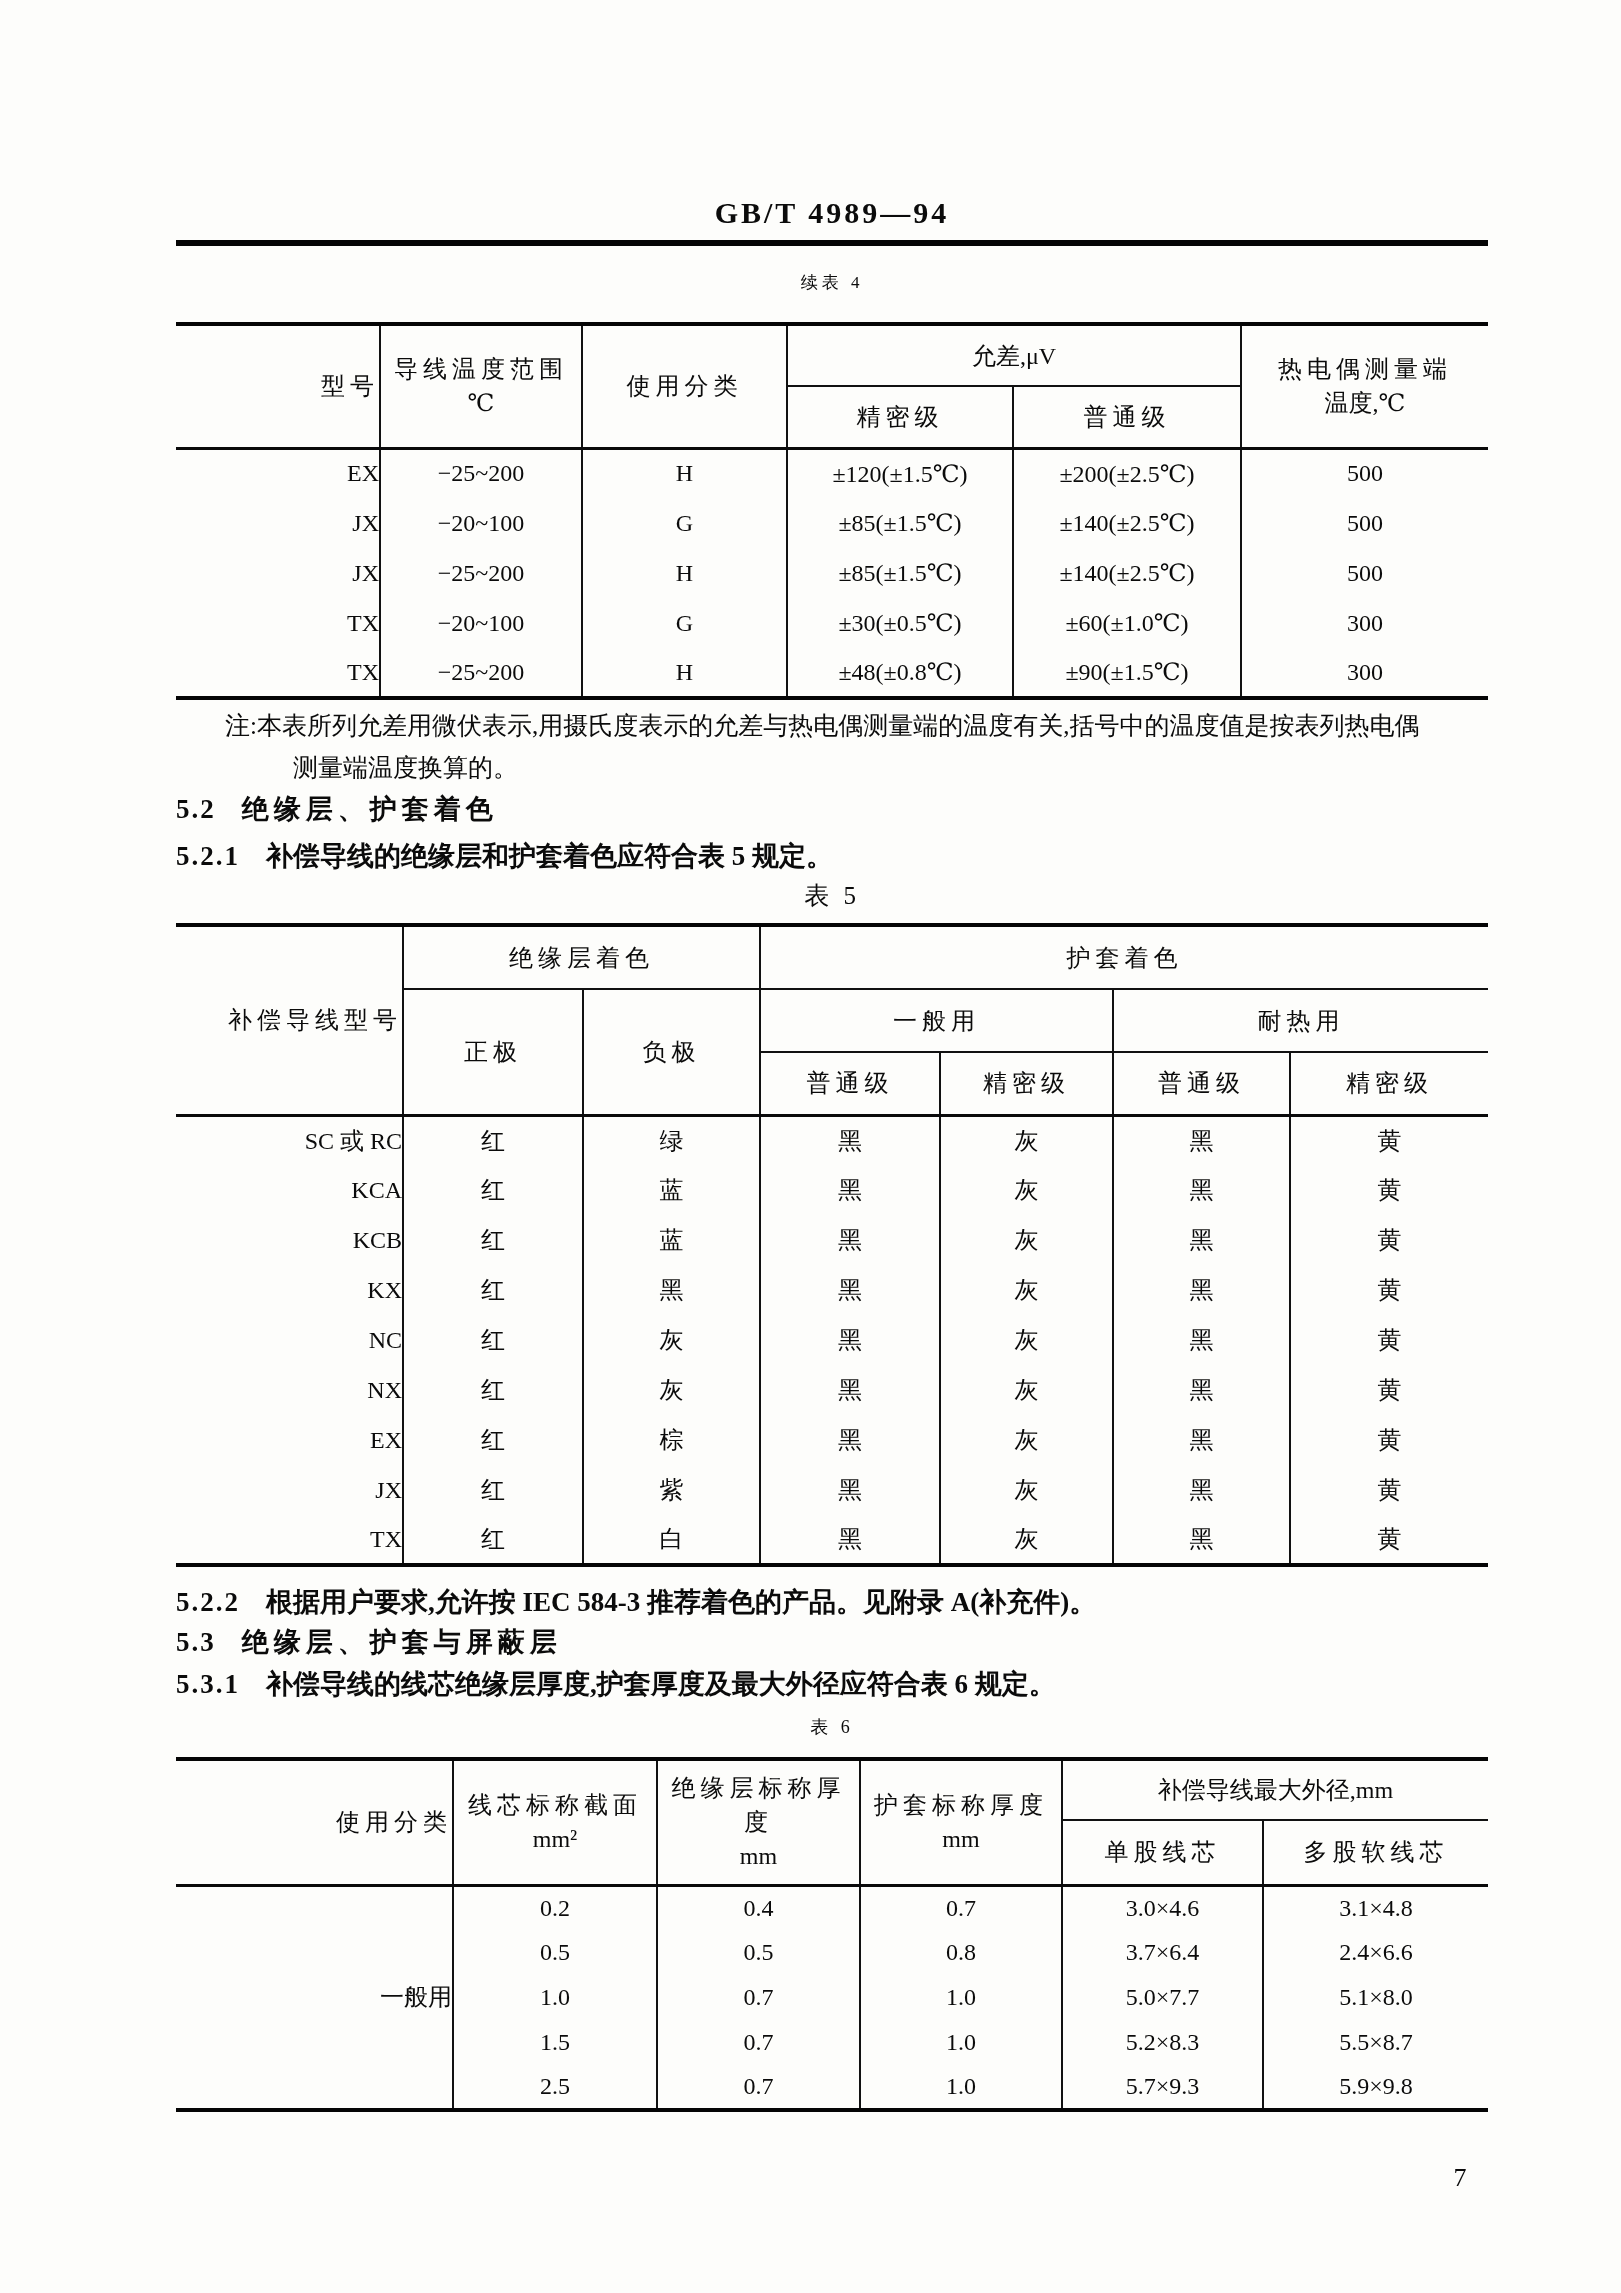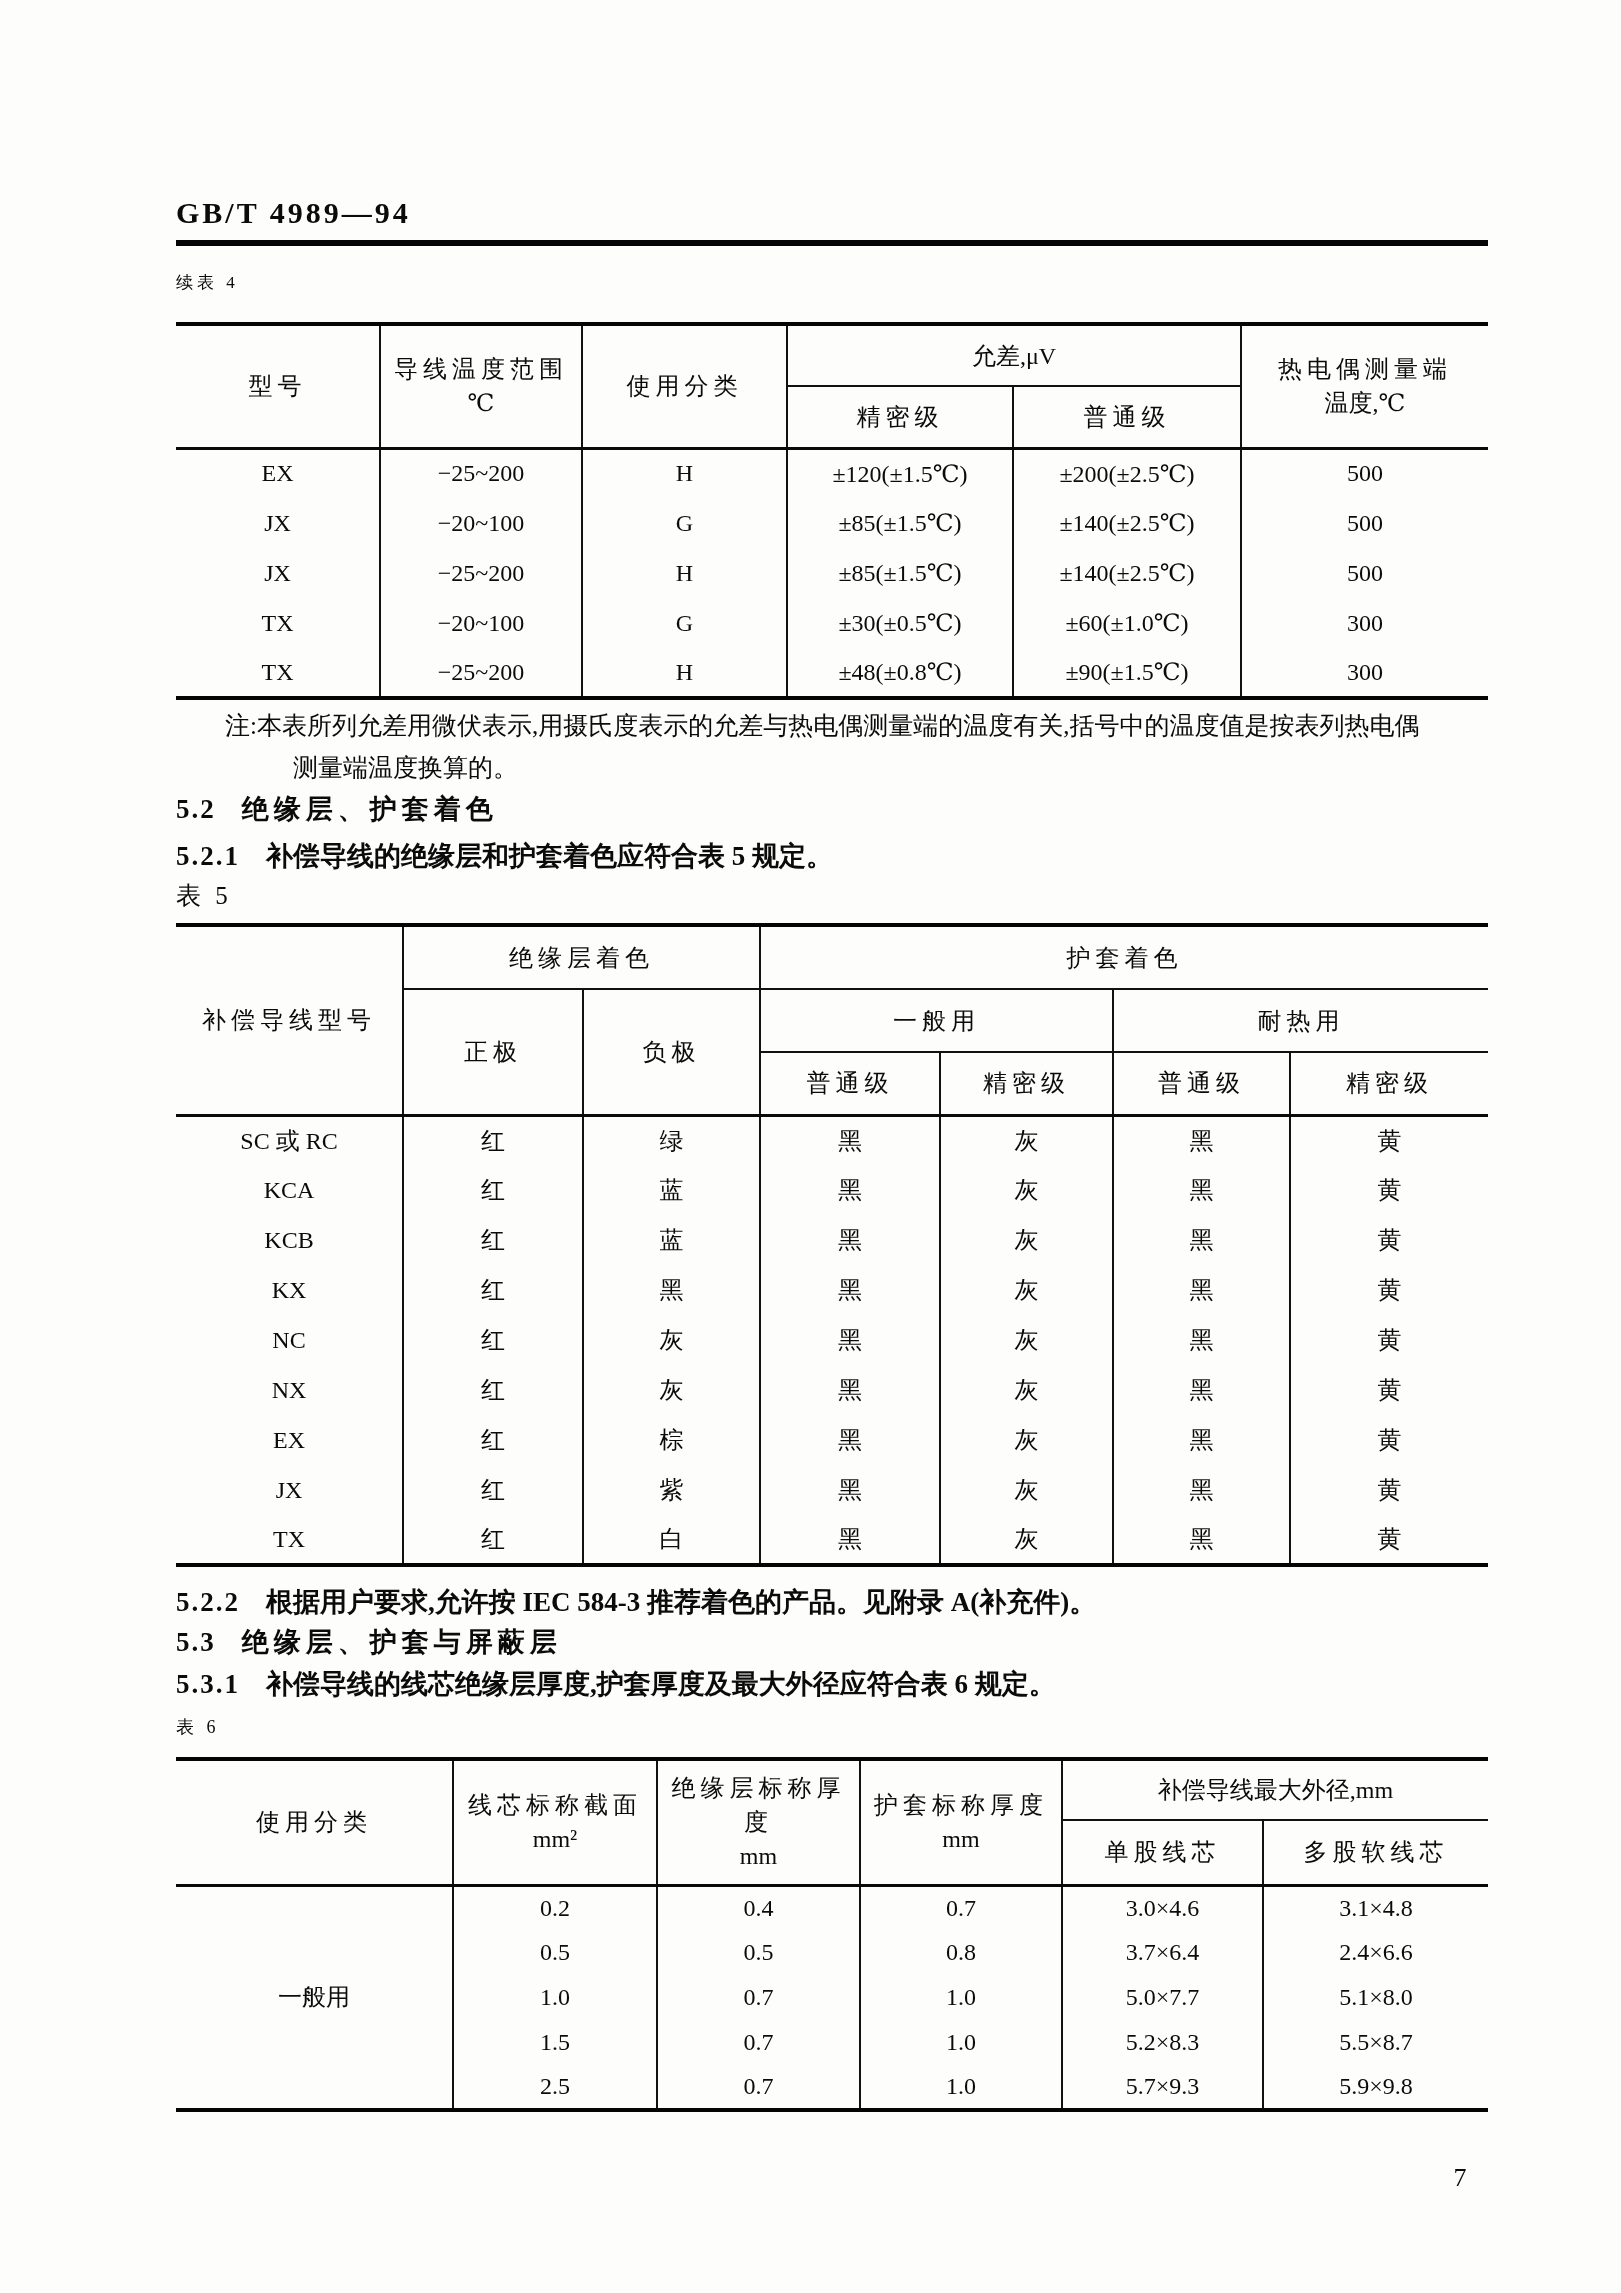--- a/index.html
+++ b/index.html
@@ -5,37 +5,37 @@
   html,body{margin:0;padding:0;background:#e8e8e4;}
   .page{
     position:relative;
     width:1621px;height:2293px;
     background:#fdfdfb;
     color:#0b0b0b;
     font-family:"Liberation Serif","DejaVu Serif",serif;
     overflow:hidden;
   }
   .abs{position:absolute;}
-  .centerband{left:176px;width:1312px;text-align:left;}
+  .centerband{left:176px;width:1312px;text-align:center;}
 
   #title{top:196px;font-size:30px;font-weight:bold;letter-spacing:3px;}
   #rule{top:240px;left:176px;width:1312px;height:6px;background:#050505;}
   #cap4{top:271px;font-size:17px;letter-spacing:4px;}
   #cap5{top:879px;font-size:25px;letter-spacing:4px;}
   #cap6{top:1715px;font-size:18px;letter-spacing:4px;}
 
   table{border-collapse:collapse;table-layout:fixed;}
   .doc-table{position:absolute;left:176px;width:1312px;
              border-top:4px solid #050505;border-bottom:4px solid #050505;}
   .doc-table td{
     text-align:center;vertical-align:middle;
     font-size:24px;padding:0;
     border-left:2px solid #111;
   }
-  .doc-table td.c1{border-left:none;}
+  .doc-table td.c1{border-left:none;text-align:right;}
   .doc-table td.hsep{border-bottom:3px solid #0a0a0a;}
   .doc-table td.hmid{border-bottom:2px solid #111;}
   .ls{letter-spacing:5px;}
   .blk{display:block;line-height:34px;}
 
   #table4{top:322px;}
   #table4 tr.h{height:62px;}
   #table4 tr.d{height:50px;}
 
   #table5{top:923px;}

